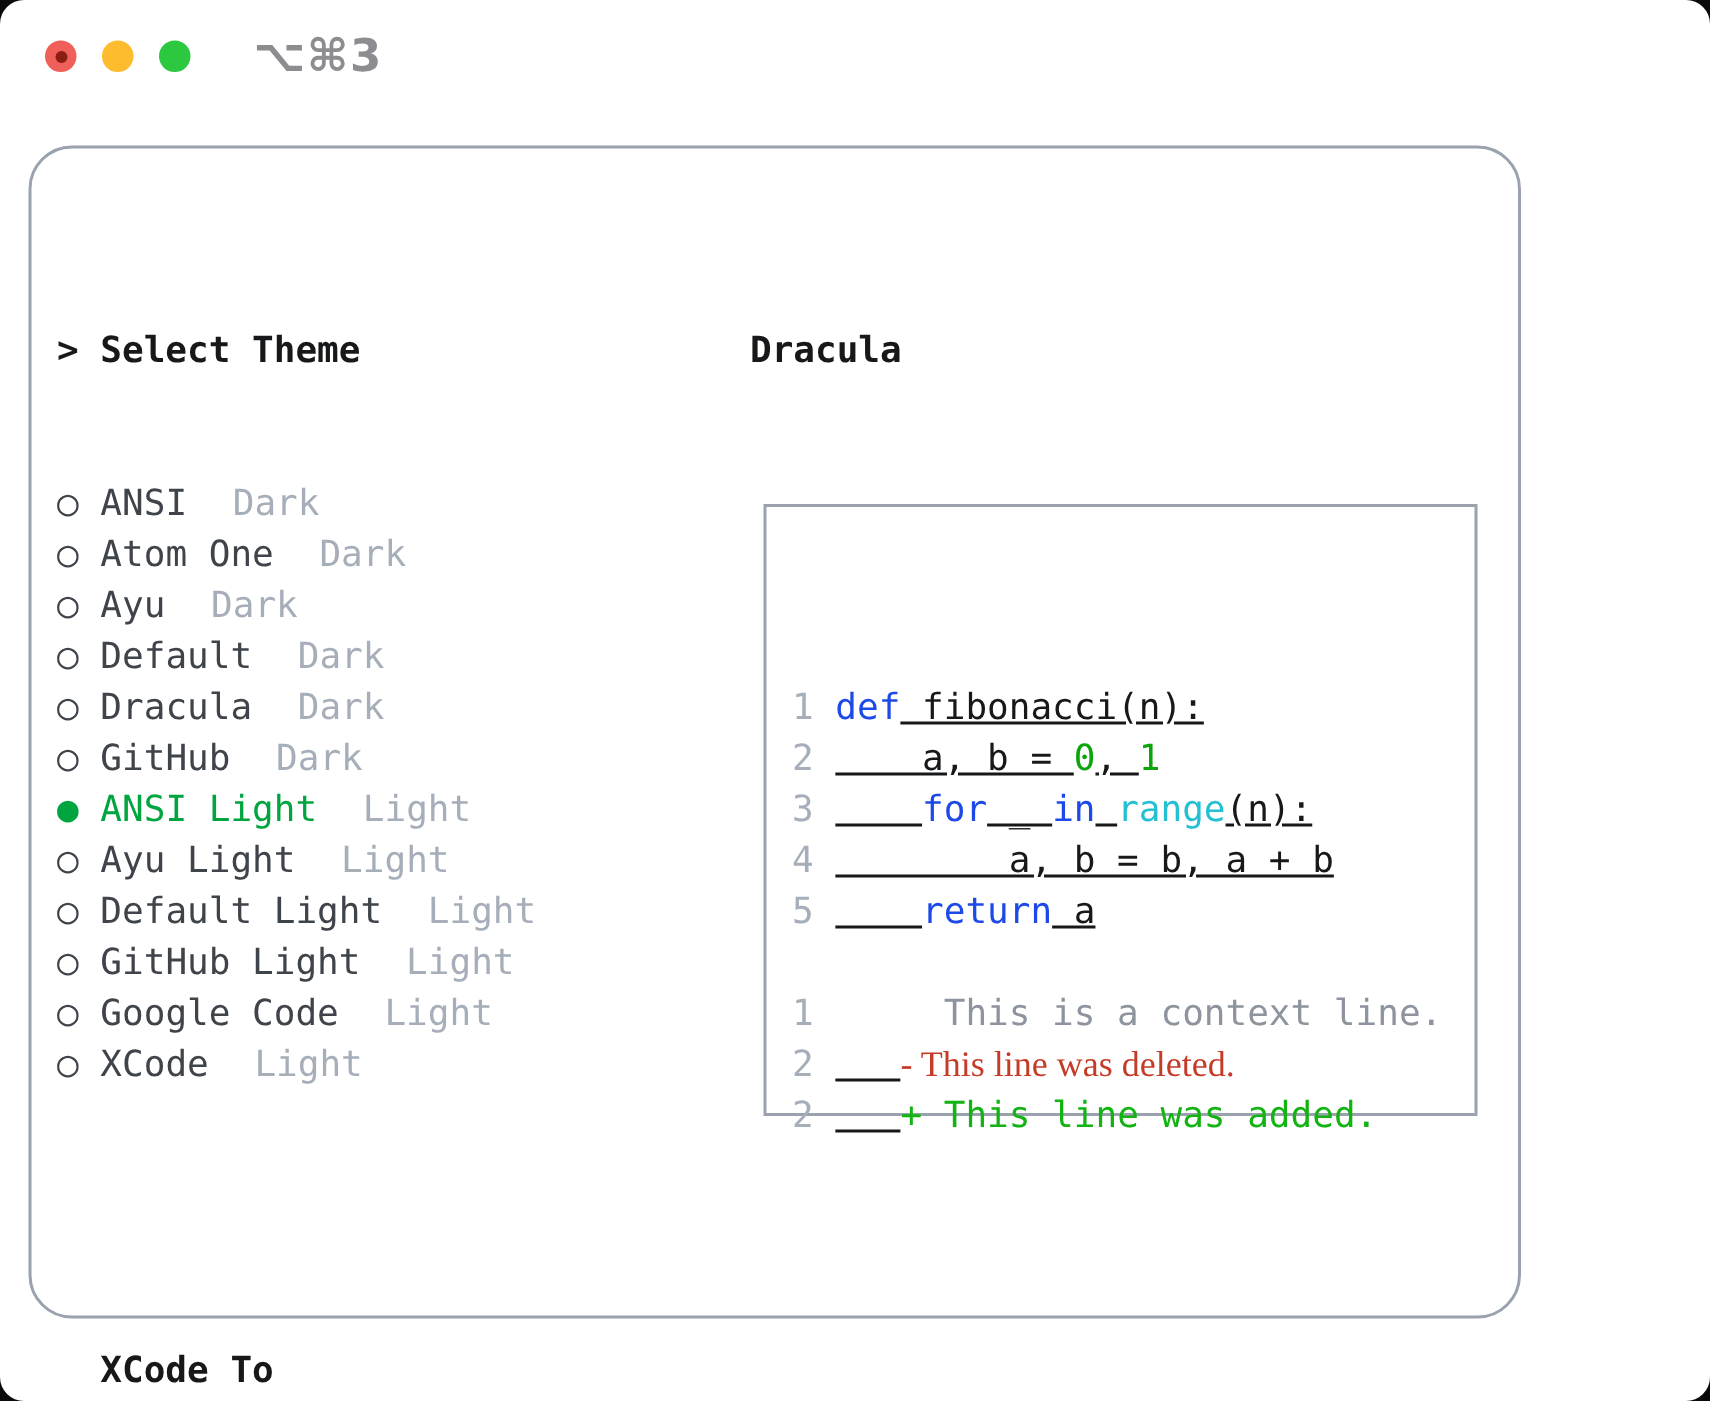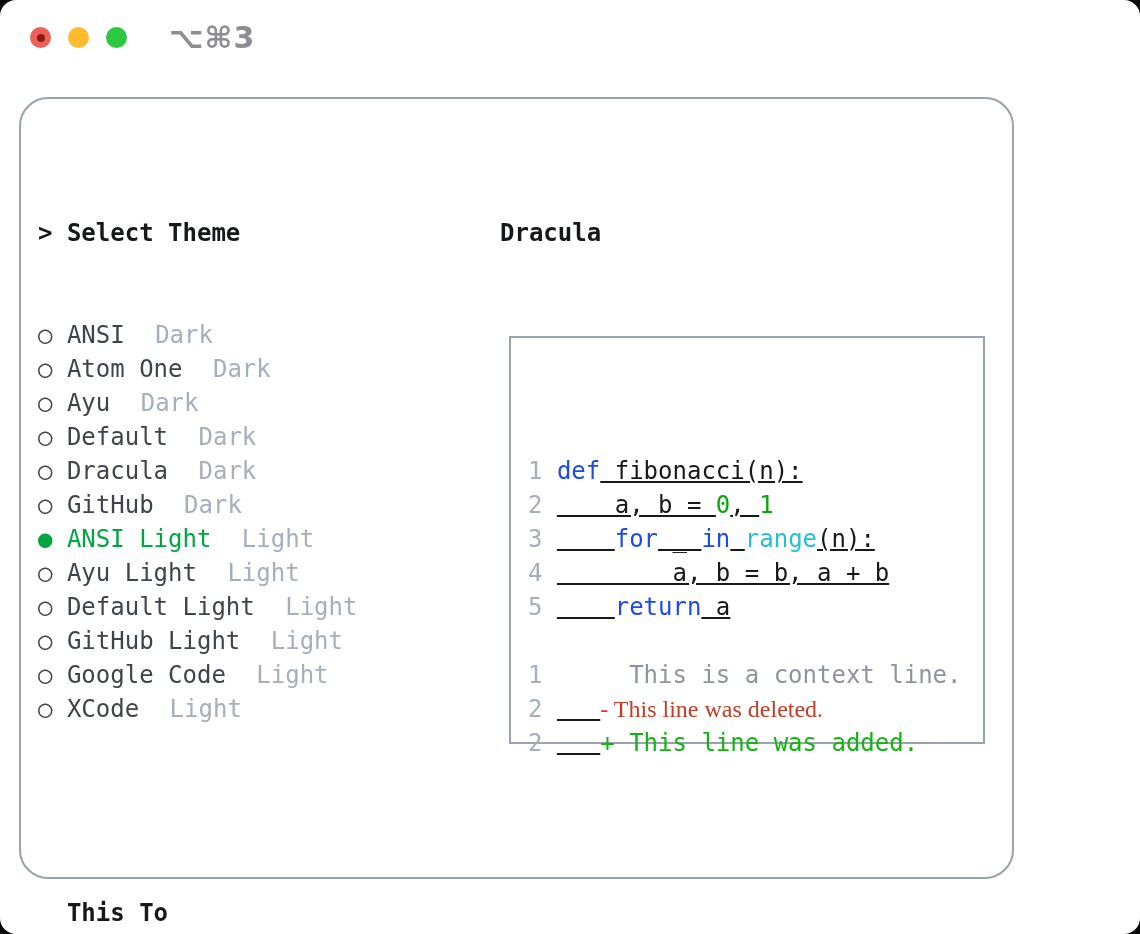--- a/index.html
+++ b/index.html
@@ -77,21 +77,21 @@
     </div>
     <div class="shortcut">⌥⌘3</div>
   </div>
 
   <div class="main-box mono">
 
     <div class="left-col">
       <div class="row header">&gt; Select Theme</div>
       <div id="theme-list"><div class="row theme-row"><span class="bullet">○</span><span class="t-name"> ANSI</span><span class="t-variant"> Dark</span></div><div class="row theme-row"><span class="bullet">○</span><span class="t-name"> Atom One</span><span class="t-variant"> Dark</span></div><div class="row theme-row"><span class="bullet">○</span><span class="t-name"> Ayu</span><span class="t-variant"> Dark</span></div><div class="row theme-row"><span class="bullet">○</span><span class="t-name"> Default</span><span class="t-variant"> Dark</span></div><div class="row theme-row"><span class="bullet">○</span><span class="t-name"> Dracula</span><span class="t-variant"> Dark</span></div><div class="row theme-row"><span class="bullet">○</span><span class="t-name"> GitHub</span><span class="t-variant"> Dark</span></div><div class="row theme-row selected"><span class="bullet sel">●</span><span class="t-name"> ANSI Light</span><span class="t-variant"> Light</span></div><div class="row theme-row"><span class="bullet">○</span><span class="t-name"> Ayu Light</span><span class="t-variant"> Light</span></div><div class="row theme-row"><span class="bullet">○</span><span class="t-name"> Default Light</span><span class="t-variant"> Light</span></div><div class="row theme-row"><span class="bullet">○</span><span class="t-name"> GitHub Light</span><span class="t-variant"> Light</span></div><div class="row theme-row"><span class="bullet">○</span><span class="t-name"> Google Code</span><span class="t-variant"> Light</span></div><div class="row theme-row"><span class="bullet">○</span><span class="t-name"> XCode</span><span class="t-variant"> Light</span></div></div>
       <div class="row"> </div>
-      <div class="row header indent2">This To</div>
+      <div class="row header indent2">XCode To</div>
       
       
       
     </div>
 
     <div class="right-col">
       <div class="row header">Dracula</div>
       <div class="preview-box">
         <div id="code-lines"><div class="row code-row"><span class="seg-num">1 </span><span class="seg-kw">def</span><span class="seg-fg"> fibonacci(n):</span></div><div class="row code-row"><span class="seg-num">2 </span><span class="seg-fg">    a, b = </span><span class="seg-green">0</span><span class="seg-fg">, </span><span class="seg-green">1</span></div><div class="row code-row"><span class="seg-num">3 </span><span class="seg-fg">    </span><span class="seg-kw">for</span><span class="seg-fg"> _ </span><span class="seg-kw">in</span><span class="seg-fg"> </span><span class="seg-cyan">range</span><span class="seg-fg">(n):</span></div><div class="row code-row"><span class="seg-num">4 </span><span class="seg-fg">        a, b = b, a + b</span></div><div class="row code-row"><span class="seg-num">5 </span><span class="seg-fg">    </span><span class="seg-kw">return</span><span class="seg-fg"> a</span></div><div class="row code-row"> </div><div class="row code-row"><span class="seg-num">1 </span><span class="seg-ctx">     This is a context line.</span></div><div class="row code-row"><span class="seg-num">2 </span><span class="seg-fg">   </span><span class="seg-del">- This line was deleted.</span></div><div class="row code-row"><span class="seg-num">2 </span><span class="seg-fg">   </span><span class="seg-add">+ This line was added.</span></div></div>
       </div>

